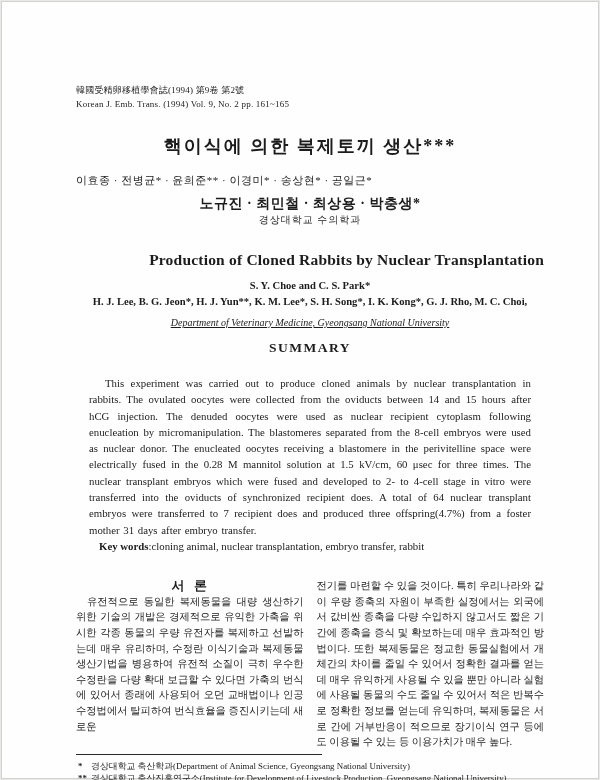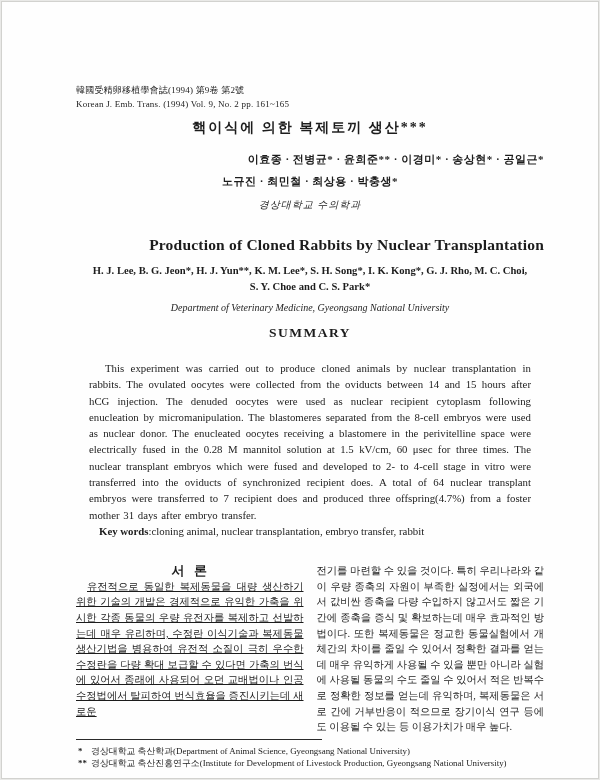--- a/index.html
+++ b/index.html
@@ -21,34 +21,34 @@
   .content {
     padding: 82px 54px 0 54px;
     box-sizing: border-box;
   }
   
   .journal-header { font-size: 9px; line-height: 13.5px; letter-spacing: 0.2px; }
   .journal-header .ko { font-family: "Liberation Serif", "DejaVu Serif", serif; }
 
   
   .title-ko {
-    text-align: center; font-weight: bold; font-size: 14px;
-    margin-top: 8px; letter-spacing: 2px;
+    text-align: center; font-weight: bold; font-size: 18px;
+    margin-top: 23px; letter-spacing: 2px;
   }
-  .authors-ko { text-align: right; font-weight: bold; font-size: 11px; margin-top: 15px; letter-spacing: 0.5px; }
-  .authors-ko2 { text-align: center; font-weight: bold; font-size: 11px; margin-top: 7px; letter-spacing: 0.5px; }
-  .affil-ko { text-align: center; font-size: 10px; margin-top: 9px; letter-spacing: 1px; font-style: italic; }
+  .authors-ko { text-align: left; font-weight: normal; font-size: 11px; margin-top: 15px; letter-spacing: 0.5px; }
+  .authors-ko2 { text-align: center; font-weight: bold; font-size: 14px; margin-top: 7px; letter-spacing: 0.5px; }
+  .affil-ko { text-align: center; font-size: 10px; letter-spacing: 1px; }
 
   
   .title-en {
     text-align: right; font-weight: bold; font-size: 15.5px;
     margin-top: 24px; letter-spacing: 0.2px;
   }
   .authors-en { text-align: center; font-weight: bold; font-size: 10.6px; line-height: 16px; margin-top: 9px; }
-  .affil-en { text-align: center; font-style: italic; font-size: 10px; margin-top: 7px; }
+  .affil-en { text-align: center; font-style: italic; font-size: 10px; margin-top: 7px; text-decoration: underline; }
 
   
   .summary-heading {
     text-align: center; font-weight: bold; font-size: 13.5px;
     letter-spacing: 1.5px; margin-top: 12px;
   }
   .summary-body {
     margin: 19px 13px 0 13px;
     font-size: 10.8px; line-height: 16.3px;
     text-align: justify; text-indent: 16px;
@@ -59,21 +59,21 @@
 
   
   .intro {
     display: flex; gap: 13px; margin-top: 24px;
   }
   .col { width: 50%; font-size: 10.3px; line-height: 15.6px; text-align: justify; }
   .intro-heading {
     text-align: center; font-weight: bold; font-size: 13px;
     white-space: pre; letter-spacing: 1px;
   }
-  .col-left p { margin: 0; text-indent: 11px; text-decoration: underline; }
+  .col-left p { margin: 0; text-indent: 11px; }
   .col-right p { margin: 0; }
 
   
   .fn-divider {
     width: 246px; border: 0; border-top: 1px solid #2a2a2a;
     margin: 4px 0 5px 0;
   }
   .footnotes { font-size: 8.9px; line-height: 12.6px; }
   .fn-row { display: flex; }
   .fn-marker { width: 13px; flex: 0 0 13px; text-align: left; padding-left: 2px; font-weight: bold; }
@@ -90,22 +90,22 @@
       <div>Korean J. Emb. Trans. (1994) Vol. 9, No. 2 pp. 161~165</div>
     </div>
 
     <div class="title-ko">핵이식에 의한 복제토끼 생산***</div>
     <div class="authors-ko">이효종 · 전병균* · 윤희준** · 이경미* · 송상현* · 공일근*</div>
     <div class="authors-ko2">노규진 · 최민철 · 최상용 · 박충생*</div>
     <div class="affil-ko">경상대학교 수의학과</div>
 
     <div class="title-en">Production of Cloned Rabbits by Nuclear Transplantation</div>
     <div class="authors-en">
+      <div>S. Y. Choe and C. S. Park*</div>
       <div>H. J. Lee, B. G. Jeon*, H. J. Yun**, K. M. Lee*, S. H. Song*, I. K. Kong*, G. J. Rho, M. C. Choi,</div>
-      <div>S. Y. Choe and C. S. Park*</div>
     </div>
     <div class="affil-en">Department of Veterinary Medicine, Gyeongsang National University</div>
 
     <div class="summary-heading">SUMMARY</div>
     <p class="summary-body">This experiment was carried out to produce cloned animals by nuclear transplantation in rabbits. The ovulated oocytes were collected from the oviducts between 14 and 15 hours after hCG injection. The denuded oocytes were used as nuclear recipient cytoplasm following enucleation by micromanipulation. The blastomeres separated from the 8-cell embryos were used as nuclear donor. The enucleated oocytes receiving a blastomere in the perivitelline space were electrically fused in the 0.28 M mannitol solution at 1.5 kV/cm, 60 μsec for three times. The nuclear transplant embryos which were fused and developed to 2- to 4-cell stage in vitro were transferred into the oviducts of synchronized recipient does. A total of 64 nuclear transplant embryos were transferred to 7 recipient does and produced three offspring(4.7%) from a foster mother 31 days after embryo transfer.</p>
     <p class="keywords"><b>Key words</b><span>:cloning animal, nuclear transplantation, embryo transfer, rabbit</span></p>
 
     <div class="intro">
       <div class="col col-left">
         <div class="intro-heading">서  론</div>

